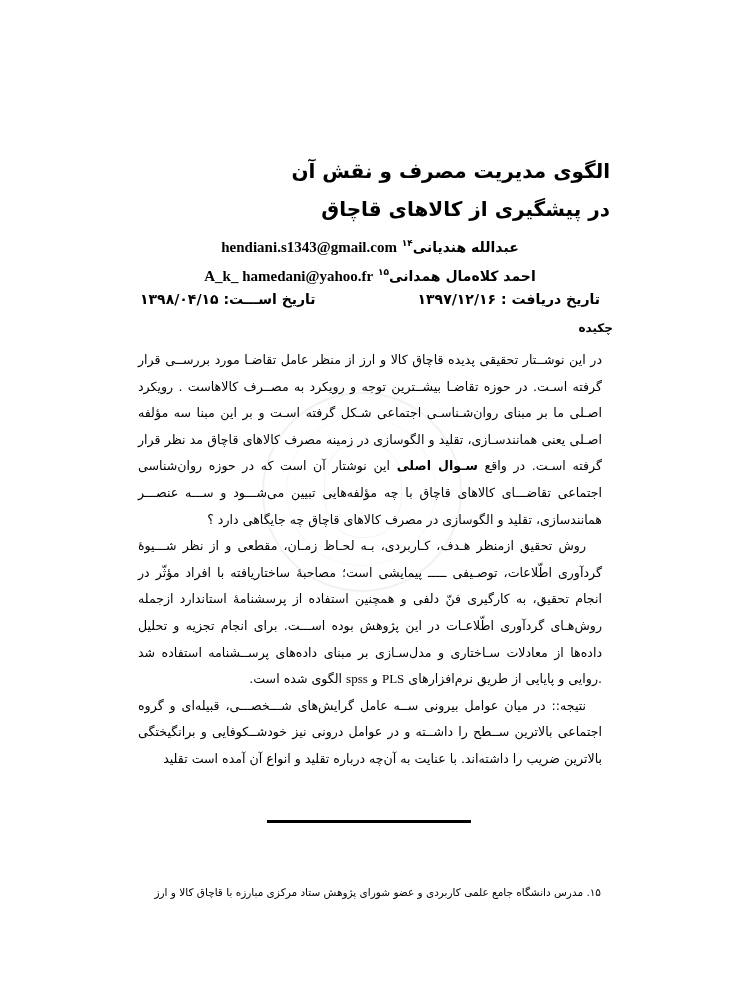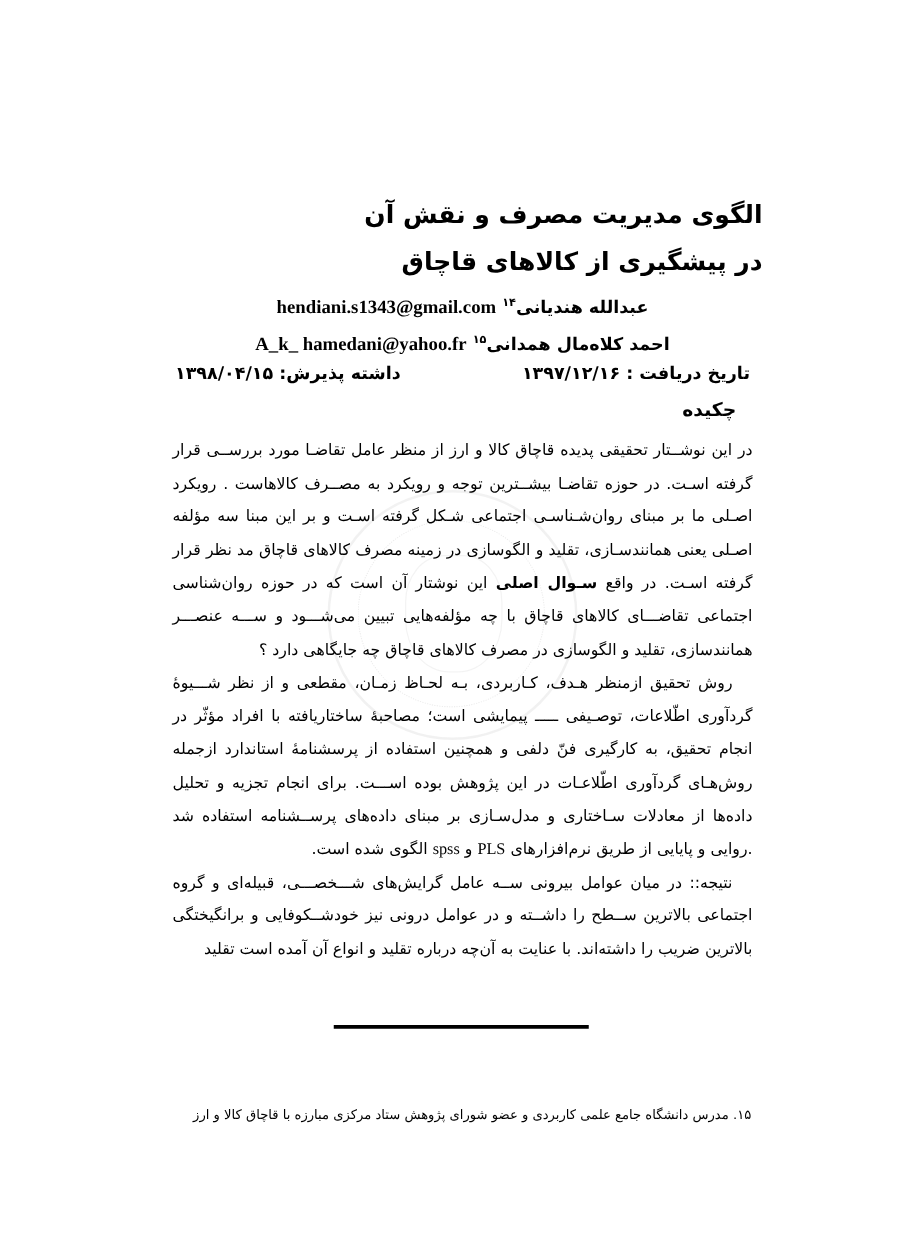--- a/index.html
+++ b/index.html
@@ -12,21 +12,21 @@
   .t1 { top: 158px; }
   .t2 { top: 196px; }
   .author { position: absolute; left: 130px; width: 480px; text-align: center; direction: rtl; font-weight: bold; font-size: 14px; line-height: 20px; }
   .author .email { font-family: "Liberation Serif", serif; font-size: 15px; }
   .author sup { font-size: 9px; }
   .a1 { top: 233px; }
   .a2 { top: 262px; }
   .dates { position: absolute; top: 289px; left: 140px; width: 460px; direction: rtl; font-weight: bold; font-size: 14px; line-height: 20px; }
   .dates .recv { position: absolute; right: 0; top: 0; }
   .dates .acc { position: absolute; left: 0; top: 0; }
-  .abstract-h { position: absolute; top: 318px; right: 150px; direction: rtl; font-weight: bold; font-size: 15px; line-height: 20px; }
+  .abstract-h { position: absolute; top: 318px; right: 126px; direction: rtl; font-weight: bold; font-size: 12px; line-height: 20px; }
   .body { position: absolute; left: 138px; width: 464px; top: 347px; direction: rtl; text-align: justify; text-align-last: right; font-size: 12.6px; line-height: 26.6px; }
   .body p { margin: 0; }
   .body .indent { text-indent: 16px; }
   .body b { font-weight: bold; }
   .body .latin { font-family: "Liberation Serif", serif; font-size: 13px; }
   .sep { position: absolute; top: 820px; left: 267px; width: 204px; height: 3px; background: #000; }
   .fn { position: absolute; right: 138px; direction: rtl; font-size: 10.5px; line-height: 14px; white-space: nowrap; }
   .fn1 { top: 831px; }
   .fn2 { top: 853px; margin-top: 32px; }
 </style>
@@ -49,21 +49,21 @@
     <span>احمد کلاه‌مال همدانی</span><sup>۱۵</sup>
     <span class="email" dir="ltr">A_k_ hamedani@yahoo.fr</span>
   </div>
 
   <div class="dates">
     <span class="recv">
       <span>تاریخ دریافت :</span>
       <span>۱۳۹۷/۱۲/۱۶</span>
     </span>
     <span class="acc">
-      <span>داشته پذیرش:</span>
+      <span>تاریخ اســـت:</span>
       <span>۱۳۹۸/۰۴/۱۵</span>
     </span>
   </div>
 
   <div class="abstract-h">چکیده</div>
 
   <div class="body">
     <p>
       <span>در این نوشــتار تحقیقی پدیده قاچاق کالا و ارز از منظر عامل تقاضـا مورد بررســی قرار گرفته اسـت. در حوزه تقاضـا بیشــترین توجه و رویکرد به مصــرف کالاهاست . رویکرد اصـلی ما بر مبنای روان‌شـناسـی اجتماعی شـکل گرفته اسـت و بر این مبنا سه مؤلفه اصـلی یعنی همانندسـازی، تقلید و الگوسازی در زمینه مصرف کالاهای قاچاق مد نظر قرار گرفته اسـت. در واقع</span>
       <b>سـوال اصلی</b>

